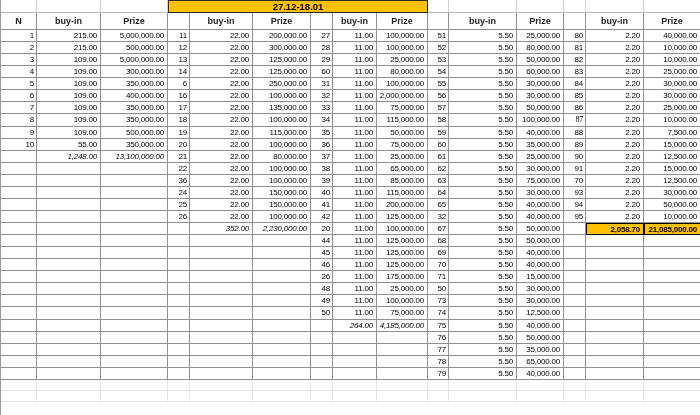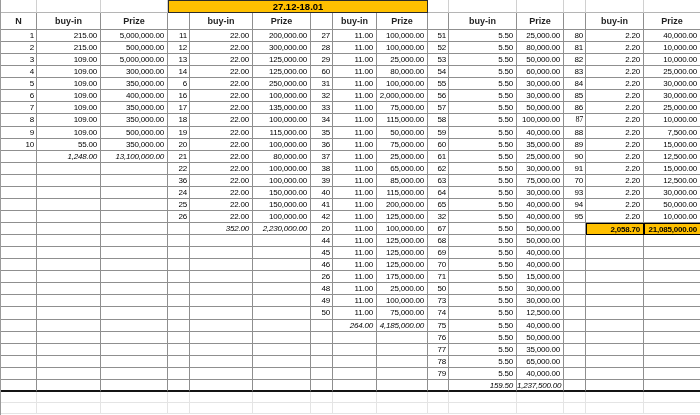--- a/index.html
+++ b/index.html
@@ -558,37 +558,20 @@
         <div class="c num" style="width: 22px;"></div>
         <div class="c val" style="width: 44px;"></div>
         <div class="c val" style="width: 51px;"></div>
         <div class="c num" style="width: 21px;">79</div>
         <div class="c val" style="width: 68px;">5.50</div>
         <div class="c val" style="width: 47px;">40,000.00</div>
         <div class="c num" style="width: 22px;"></div>
         <div class="c val" style="width: 58px;"></div>
         <div class="c val" style="width: 57px;"></div>
       </div>
-      <div class="row drow">
-        <div class="c num last" style="width: 36px;"></div>
-        <div class="c val last" style="width: 64px;"></div>
-        <div class="c val last" style="width: 67px;"></div>
-        <div class="c num last" style="width: 22px;"></div>
-        <div class="c val last" style="width: 63px;"></div>
-        <div class="c val last" style="width: 58px;"></div>
-        <div class="c num last" style="width: 22px;"></div>
-        <div class="c val last" style="width: 44px;"></div>
-        <div class="c val last" style="width: 51px;"></div>
-        <div class="c num last" style="width: 21px;"></div>
-        <div class="c val tot last" style="width: 68px;">159.50</div>
-        <div class="c val tot last" style="width: 47px;">1,237,500.00</div>
-        <div class="c num last" style="width: 22px;"></div>
-        <div class="c val last" style="width: 58px;"></div>
-        <div class="c val last" style="width: 57px;"></div>
-      </div>
     </div>
 
   <div id="ghost-rows">
       <div class="row grow">
         <div class="c " style="width: 36px;"></div>
         <div class="c " style="width: 64px;"></div>
         <div class="c " style="width: 67px;"></div>
         <div class="c " style="width: 22px;"></div>
         <div class="c " style="width: 63px;"></div>
         <div class="c " style="width: 58px;"></div>

